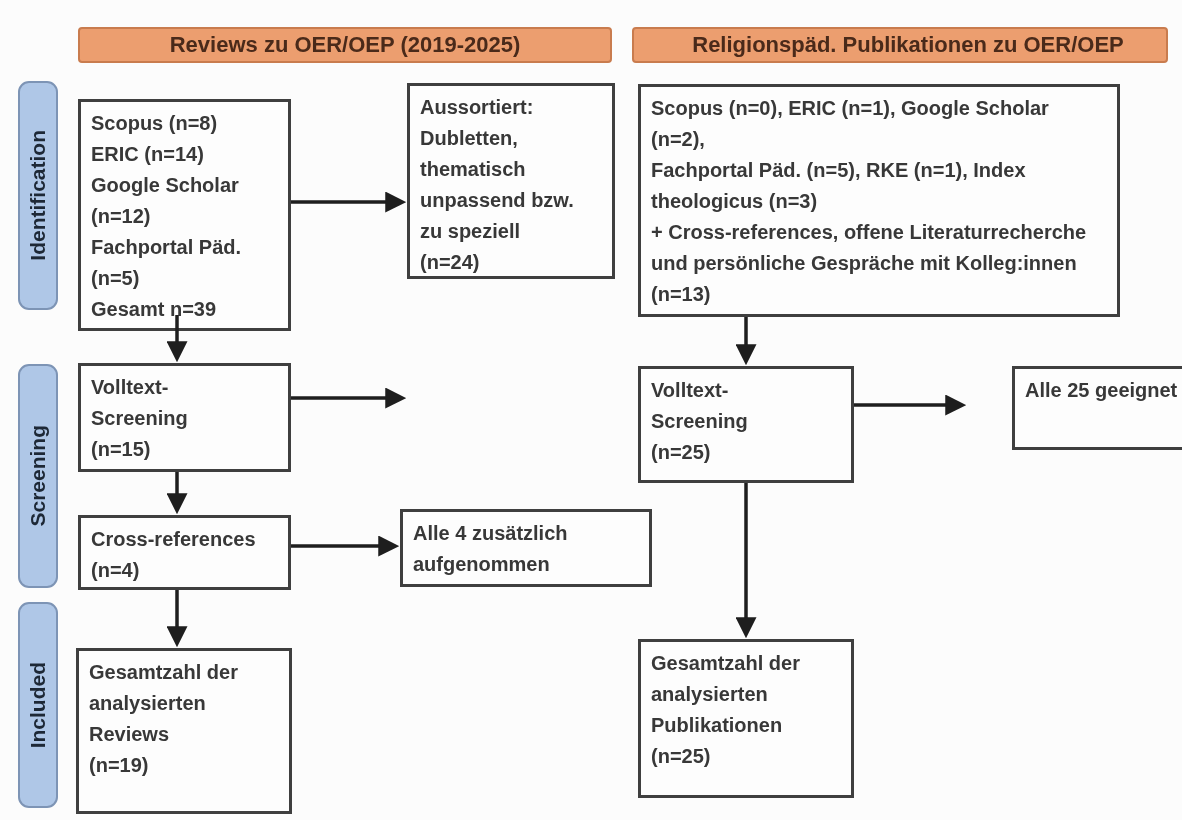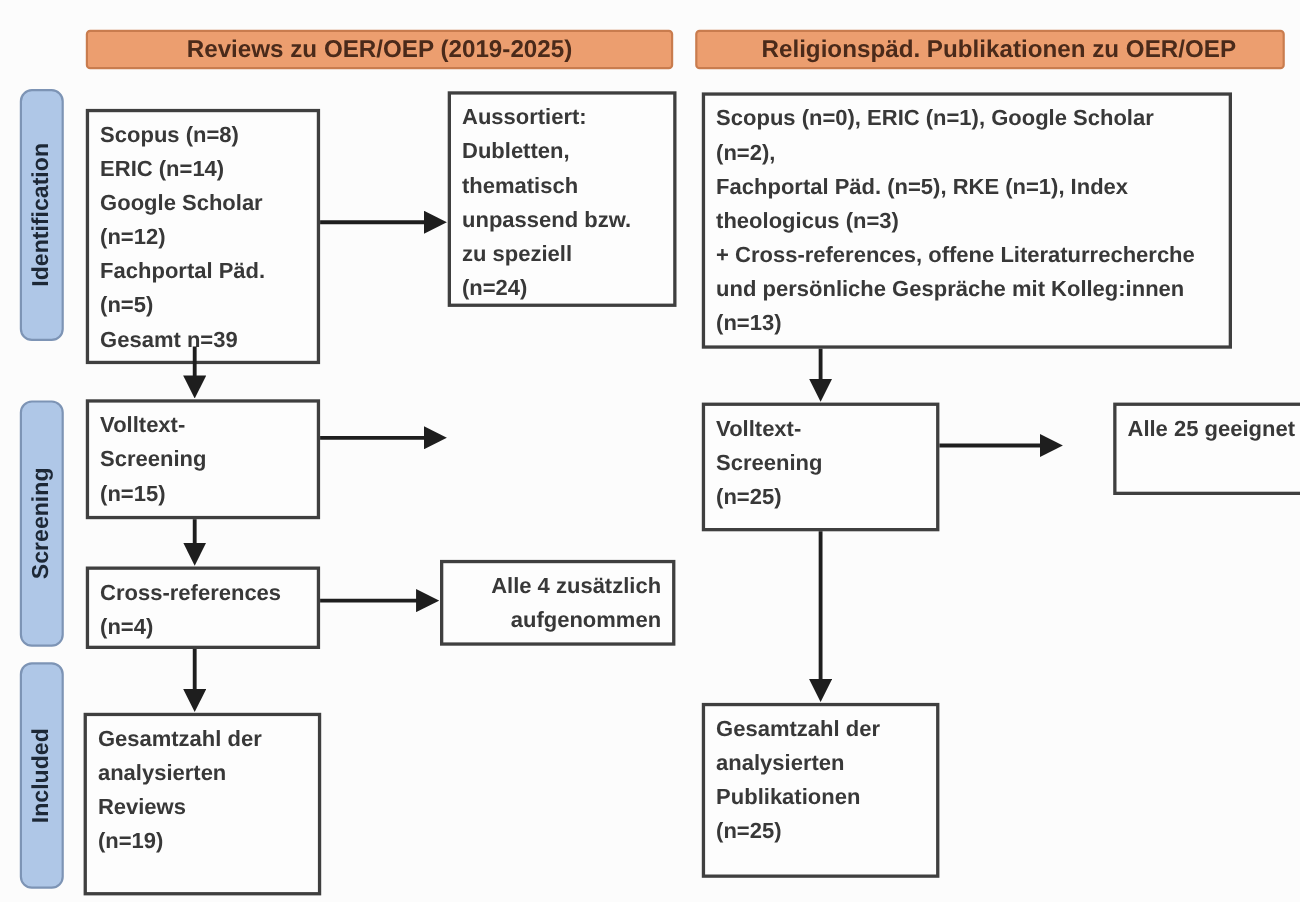--- a/index.html
+++ b/index.html
@@ -104,21 +104,21 @@
 Dubletten,
 thematisch
 unpassend bzw.
 zu speziell
 (n=24)</div>
   <div class="box" style="left:78px;top:363px;width:213px;height:109px;">Volltext-
 Screening
 (n=15)</div>
   <div class="box" style="left:78px;top:515px;width:213px;height:75px;">Cross-references
 (n=4)</div>
-  <div class="box" style="left:400px;top:509px;width:214px;height:78px;text-align:right;">Alle 4 zusätzlich
+  <div class="box" style="left:400px;top:509px;width:252px;height:78px;">Alle 4 zusätzlich
 aufgenommen</div>
   <div class="box" style="left:76px;top:648px;width:216px;height:166px;">Gesamtzahl der
 analysierten
 Reviews
 (n=19)</div>
 
   <div class="box" style="left:638px;top:84px;width:482px;height:233px;">Scopus (n=0), ERIC (n=1), Google Scholar (n=2),
 Fachportal Päd. (n=5), RKE (n=1), Index
 theologicus (n=3)
 + Cross-references, offene Literaturrecherche

